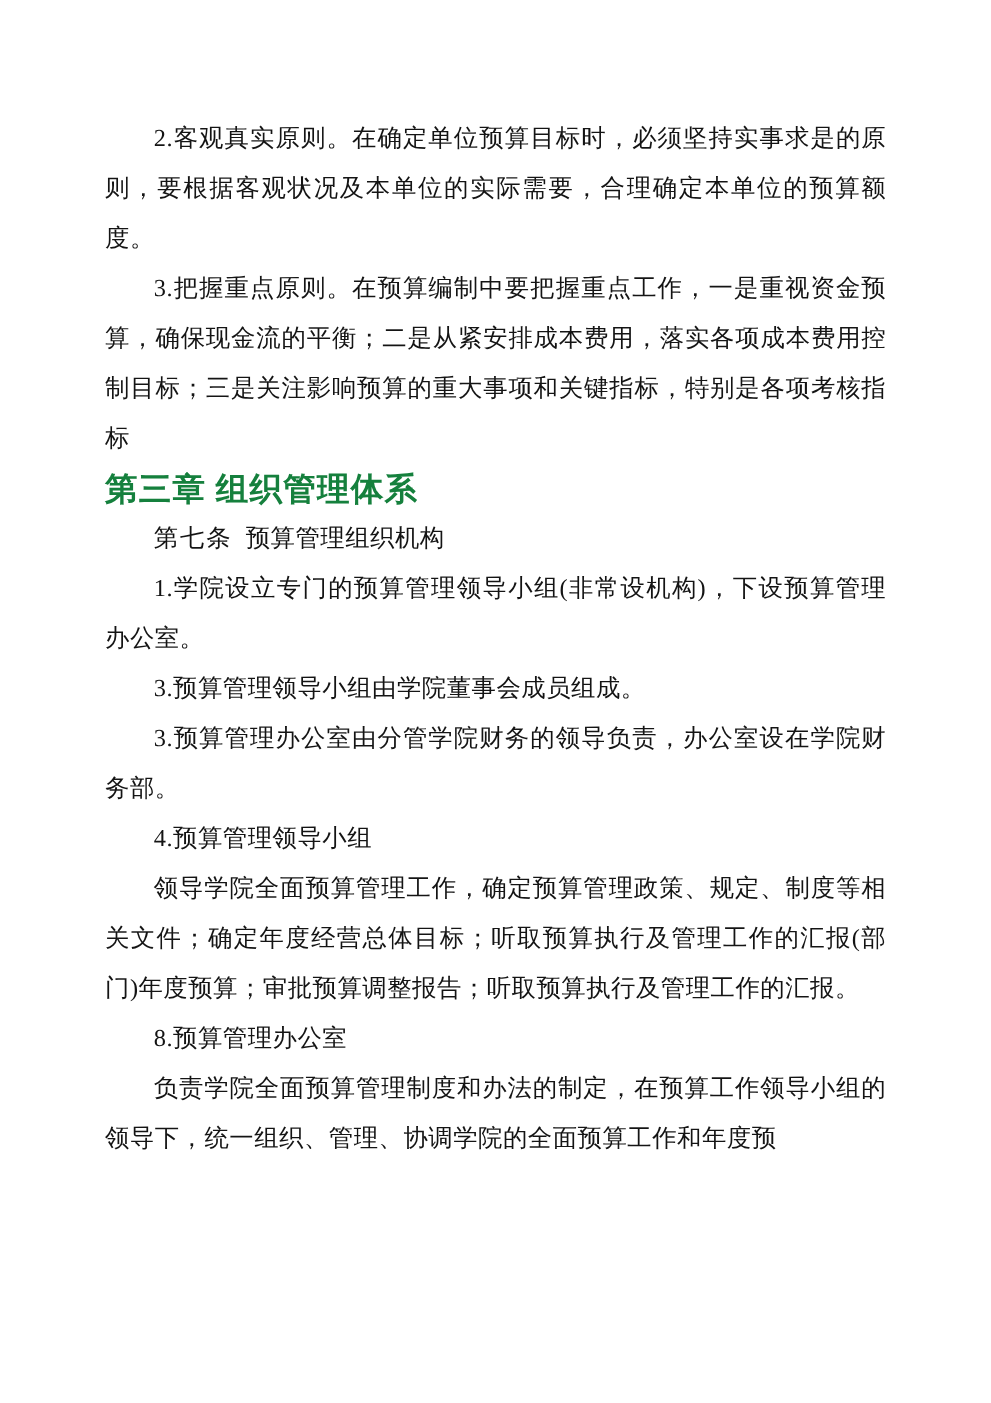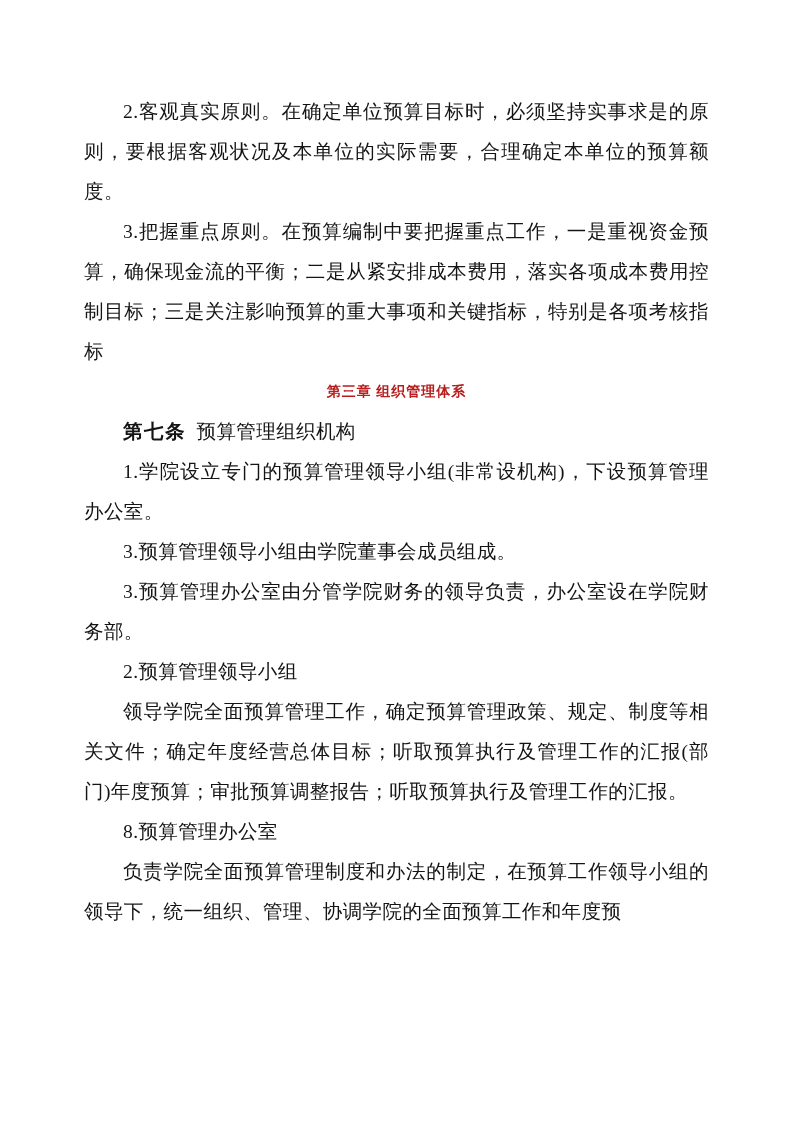--- a/index.html
+++ b/index.html
@@ -30,29 +30,28 @@
     letter-spacing: 0.4px;
     text-align: justify;
     text-justify: inter-ideograph;
     color: #141414;
   }
   p.indent {
     text-indent: 2em;
   }
   .heading {
     margin: 0;
-    font-size: 14px;
+    font-size: 26px;
     line-height: 40px;
     font-weight: bold;
-    text-align: center;
     letter-spacing: 1px;
-    color: #b91c1c;
+    color: #15803d;
   }
   .article-no {
-    font-weight: bold;
+    font-weight: normal;
     letter-spacing: 1.5px;
   }
   .article-p {
     text-indent: 2em;
   }
 </style>
 </head>
 <body>
 
 <div class="page">
@@ -64,19 +63,19 @@
 
     <div class="heading">第三章 组织管理体系</div>
 
     <p class="article-p"><span class="article-no">第七条</span>&nbsp;&nbsp;<span>预算管理组织机构</span></p>
 
     <p class="indent">1.学院设立专门的预算管理领导小组(非常设机构)，下设预算管理办公室。</p>
     <p class="indent">3.预算管理领导小组由学院董事会成员组成。</p>
     <p class="indent">3.预算管理办公室由分管学院财务的领导负责，办公室设在学院财务部。</p>
 
 
-    <p class="indent">2.预算管理领导小组</p>
+    <p class="indent">4.预算管理领导小组</p>
     <p class="indent">领导学院全面预算管理工作，确定预算管理政策、规定、制度等相关文件；确定年度经营总体目标；听取预算执行及管理工作的汇报(部门)年度预算；审批预算调整报告；听取预算执行及管理工作的汇报。</p>
     <p class="indent">8.预算管理办公室</p>
     <p class="indent">负责学院全面预算管理制度和办法的制定，在预算工作领导小组的领导下，统一组织、管理、协调学院的全面预算工作和年度预</p>
 
   </div>
 </div>
 
 </body></html>

